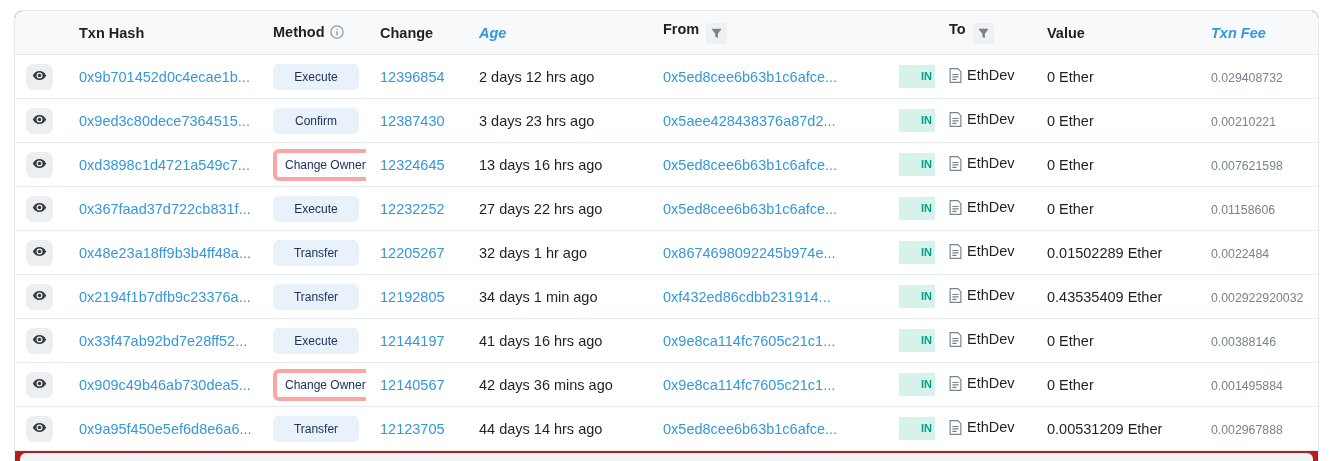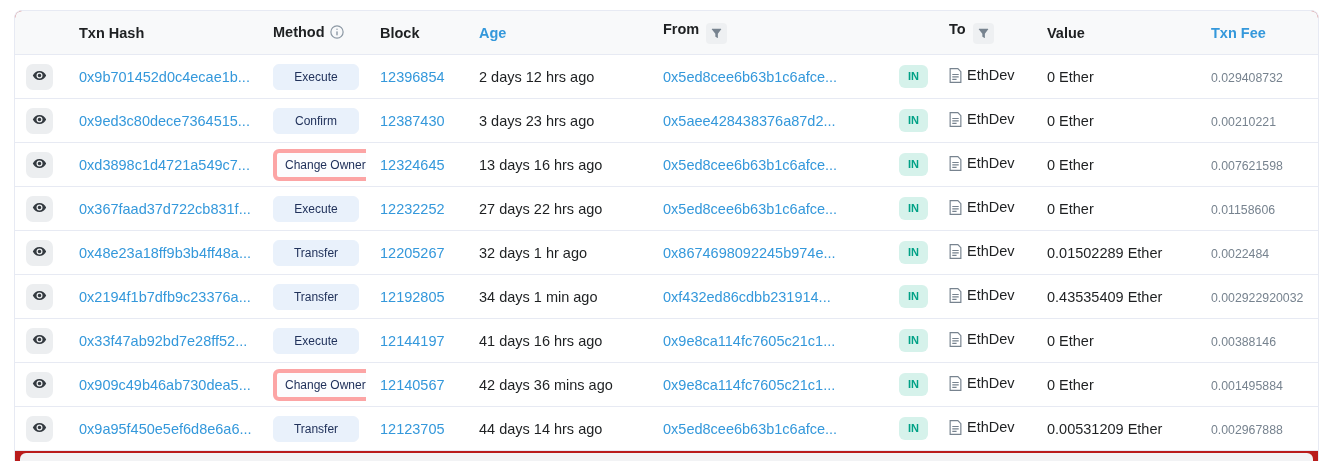--- a/index.html
+++ b/index.html
@@ -29,38 +29,38 @@
   }
   thead th.eye-col { padding:0; }
   tbody td {
     height:44px; padding:0 0 0 14px;
     border-bottom:1px solid #e7eaf3;
     white-space:nowrap; overflow:hidden;
     background:#fff;
   }
   td.eye-cell { padding:0 0 0 11px; }
   a.link { color:#3498db; text-decoration:none; cursor:pointer; }
-  .hdr-link { color:#3498db; }
+  .hdr-link { color:#3498db;font-style:italic; }
   .eye-btn {
     width:27px; height:26px; border:none; cursor:pointer;
     background:#eceef0; border-radius:7px;
     display:inline-flex; align-items:center; justify-content:center;
     padding:0;
   }
   .badge {
     display:inline-block; min-width:86px; text-align:center;
     font-size:12px; line-height:1; padding:6px 8px;
     border-radius:6px; color:#21325b;
   }
   .badge-soft { background:#e9f1fb; border:1px solid #e9f1fb; }
   .badge-outline { background:#fcfdfe; border:4px solid #fca5a5; }
   .in-badge {
     display:inline-block; background:#d6f2eb; color:#00a186;
     font-size:11px; font-weight:bold; line-height:1;
-    padding:6px 9px; border-radius:6px;
+    padding:6px 22px; border-radius:0;
   }
   .fee { color:#77838f; font-size:12.3px;margin-top:20px; }
   .filter-btn {
     display:inline-flex; align-items:center; justify-content:center;
     width:21px; height:21px; margin-left:7px; vertical-align:-5px;
     background:#eef0f2; border:none; border-radius:4px; cursor:pointer; padding:0;
   }
   .info-icon { margin-left:5px; vertical-align:-2px; }
   .doc-icon { margin-right:5px; vertical-align:-3px; }
   .to-name { color:#1e2022; text-decoration:none; }
@@ -90,21 +90,21 @@
       <tr>
         <th class="eye-col"></th>
         <th><span>Txn Hash</span></th>
         <th>
           <span>Method</span><span class="info-icon"><svg width="14" height="14" viewBox="0 0 16 16">
                 <circle cx="8" cy="8" r="7" fill="none" stroke="#8c98a4" stroke-width="1.4"></circle>
                 <rect x="7.2" y="4" width="1.6" height="1.6" rx="0.8" fill="#8c98a4"></rect>
                 <rect x="7.2" y="7" width="1.6" height="5" rx="0.8" fill="#8c98a4"></rect>
               </svg></span>
         </th>
-        <th><span>Block</span></th>
+        <th><span>Change</span></th>
         <th><a class="link hdr-link">Age</a></th>
         <th>
           <span>From</span><button class="filter-btn">
               <svg width="11" height="11" viewBox="0 0 16 16">
                 <path fill="#77838f" d="M1.5 1h13c.4 0 .7.5.4.9L10 8.5V14c0 .3-.3.6-.6.4l-2.8-1.5c-.2-.1-.3-.3-.3-.5V8.5L1.1 1.9c-.3-.4 0-.9.4-.9z"></path>
               </svg>
             </button>
         </th>
         <th></th>
         <th>

